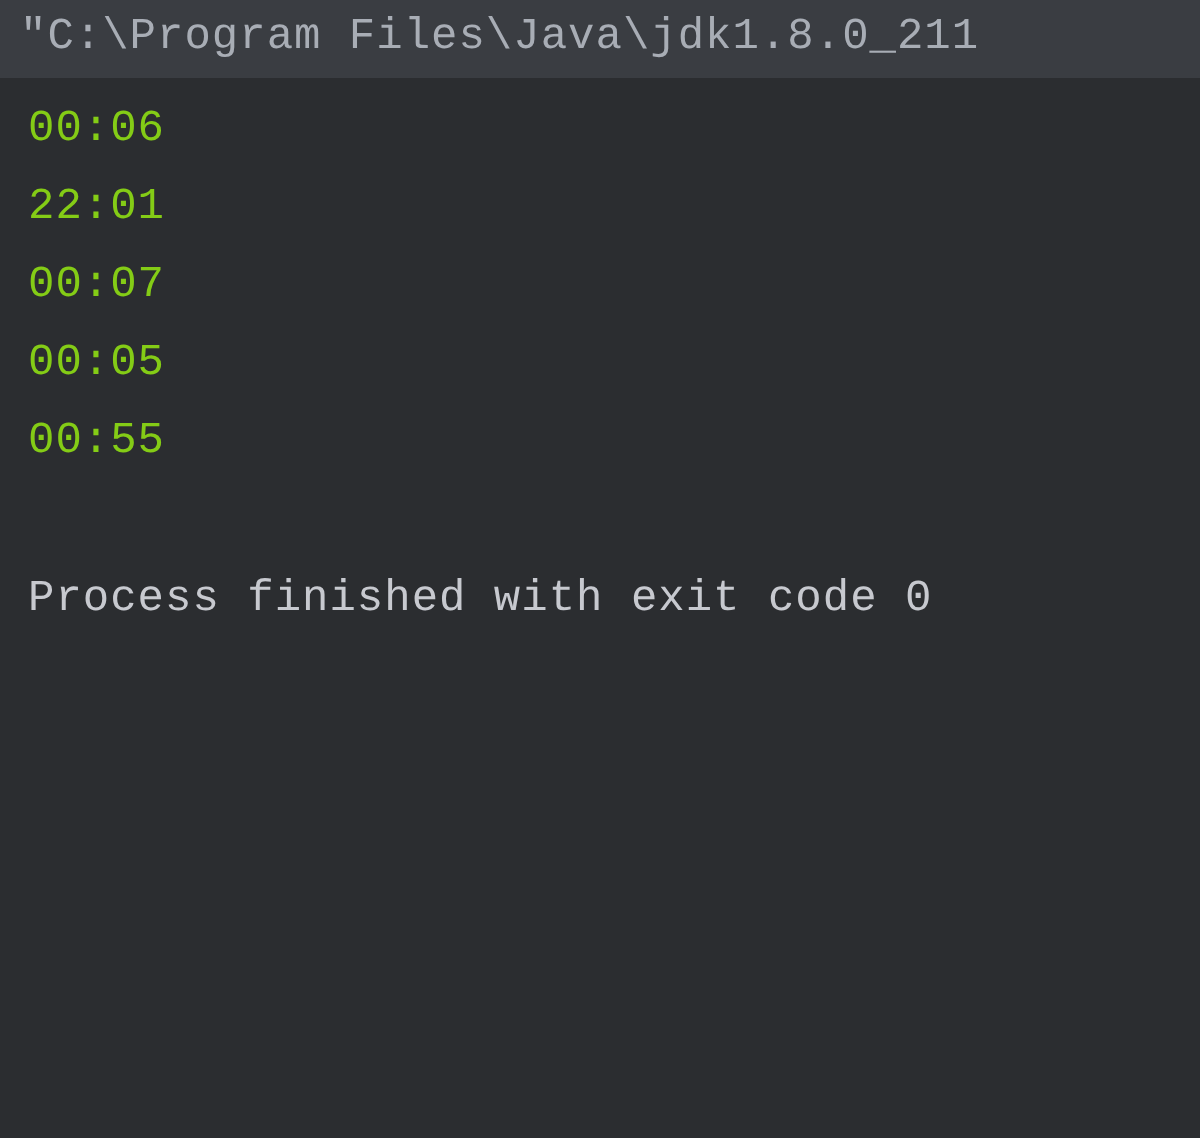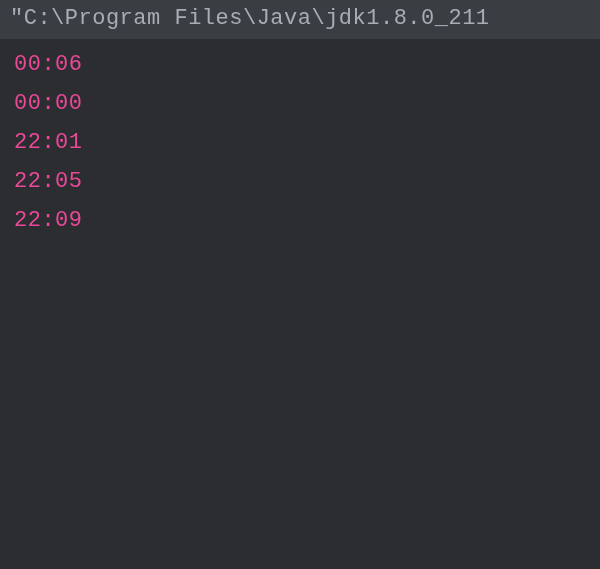--- a/index.html
+++ b/index.html
@@ -23,37 +23,38 @@
       color: #a8adb5;
       white-space: nowrap;
       overflow: hidden;
       line-height: 1.4;
     }
     .console-body {
       padding: 6px 14px;
     }
     .output-line {
       line-height: 1.78;
-      color: #ec4899;
+      color: #84cc16;
     }
     .blank-line {
       height: 1.78em;
     }
     .exit-message {
       color: #c7c9cf;
       line-height: 1.78;
     }
   </style>
 </head>
 <body>
 
 <div class="console-header">
   <span>"C:\Program Files\Java\jdk1.8.0_211</span>
 </div>
 
 <div class="console-body">
   <div class="output-line">00:06</div>
-  <div class="output-line">00:00</div>
   <div class="output-line">22:01</div>
-  <div class="output-line">22:05</div>
-  <div class="output-line">22:09</div>
+  <div class="output-line">00:07</div>
+  <div class="output-line">00:05</div>
+  <div class="output-line">00:55</div>
   <div class="blank-line"></div>
+  <div class="exit-message">Process finished with exit code 0</div>
 </div>
 
 </body></html>

